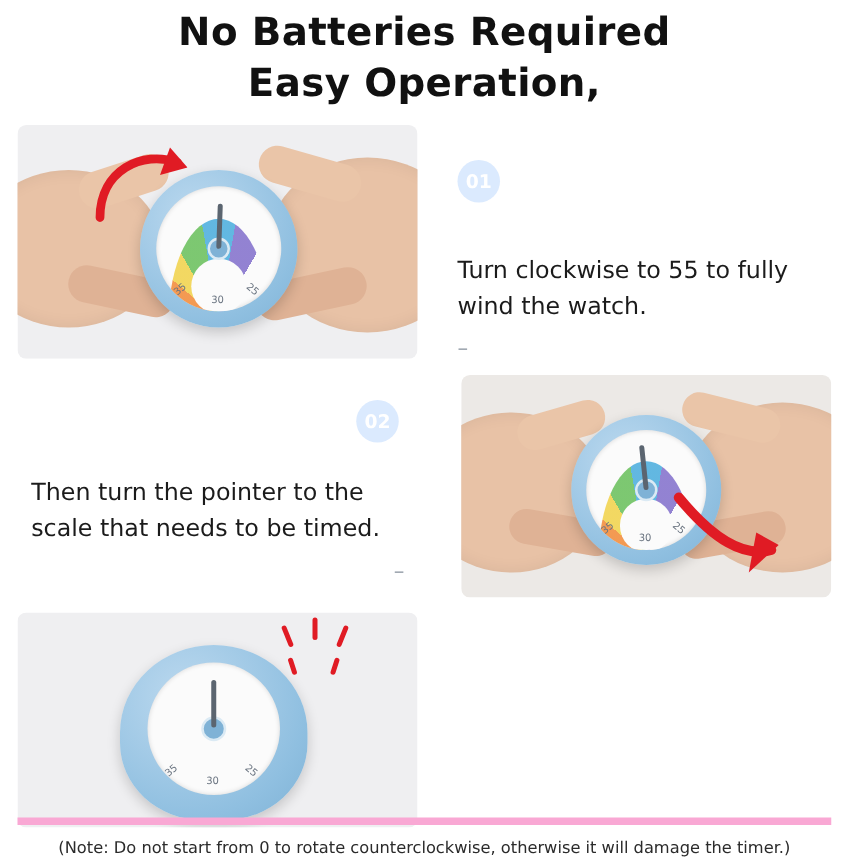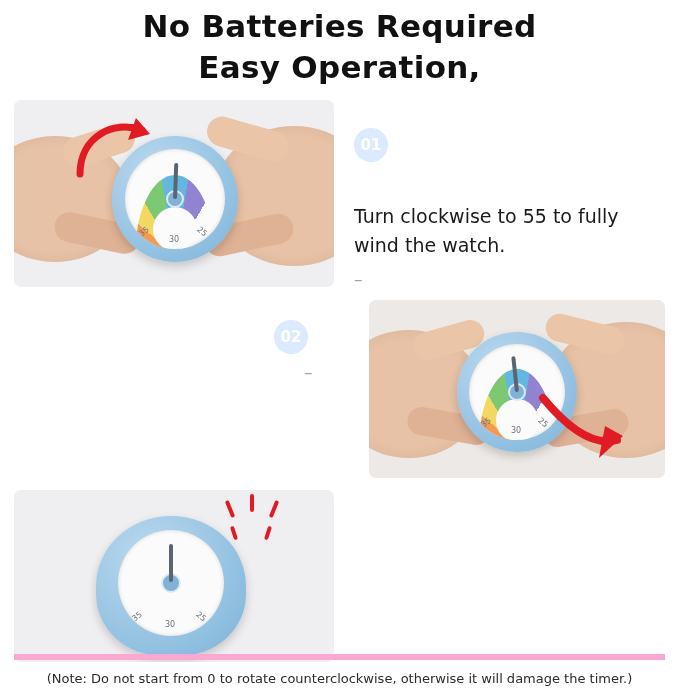--- a/index.html
+++ b/index.html
@@ -219,31 +219,32 @@
         </div>
       </div>
 
       <svg style="position:absolute; left:60px; top:16px; width:76px; height:64px;" viewBox="0 0 76 64">
         <path d="M6 58 C6 20, 40 4, 68 14" stroke="#e01b24" stroke-width="7" fill="none" stroke-linecap="round"></path>
         <polygon points="62,2 76,18 54,24" fill="#e01b24"></polygon>
       </svg>
     </div>
   </div>
 
-  <div class="textblock" style="padding-left:20px;">
+  <div class="textblock" style="padding-left:32px;">
     <div class="step-badge" style="margin-top:28px;">01</div>
     <div class="step-text" style="margin-top:40px; max-width:292px;">Turn clockwise to 55 to fully wind the watch.</div>
     <div class="dash" style="margin-top:10px;">–</div>
   </div>
 </div>
 
-<div class="row" style="margin-top:12px; padding-left:14px; padding-right:14px;">
+<div class="row" style="margin-top:12px; padding-left:25px; padding-right:14px;">
 
   <div class="textblock" style="padding-right:24px;">
     <div class="step-badge" style="margin-left:260px; margin-top:20px;">02</div>
+    <div class="step-text" style="margin-top:26px; max-width:300px; text-align:left;">Then turn the pointer to the scale that needs to be timed.</div>
     <div class="dash" style="margin-top:10px; margin-left:290px;">–</div>
   </div>
 
   <div class="photo" style="width:296px; height:178px; flex:0 0 296px;">
     <div class="scene">
       <div class="bg-warm"></div>
 
       <div class="hand shadow" style="left:-34px; top:30px; width:148px; height:128px;"></div>
       <div class="finger" style="left:44px; top:26px; width:72px; height:28px; transform:rotate(-16deg);"></div>
       <div class="finger dark" style="left:38px; top:112px; width:84px; height:28px; transform:rotate(10deg);"></div>

